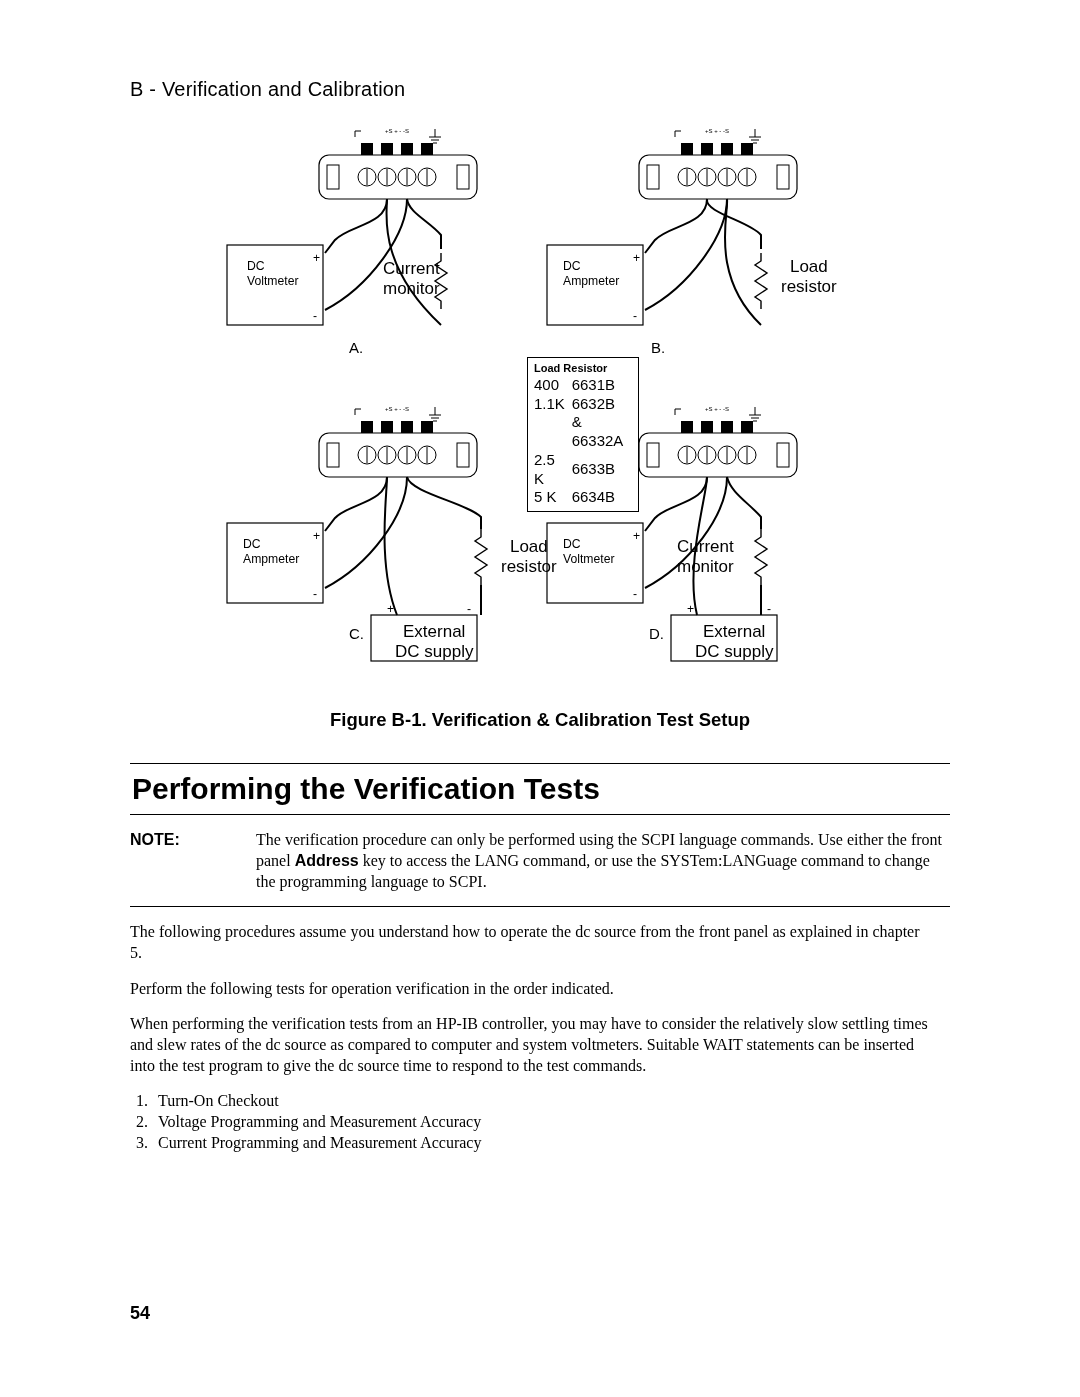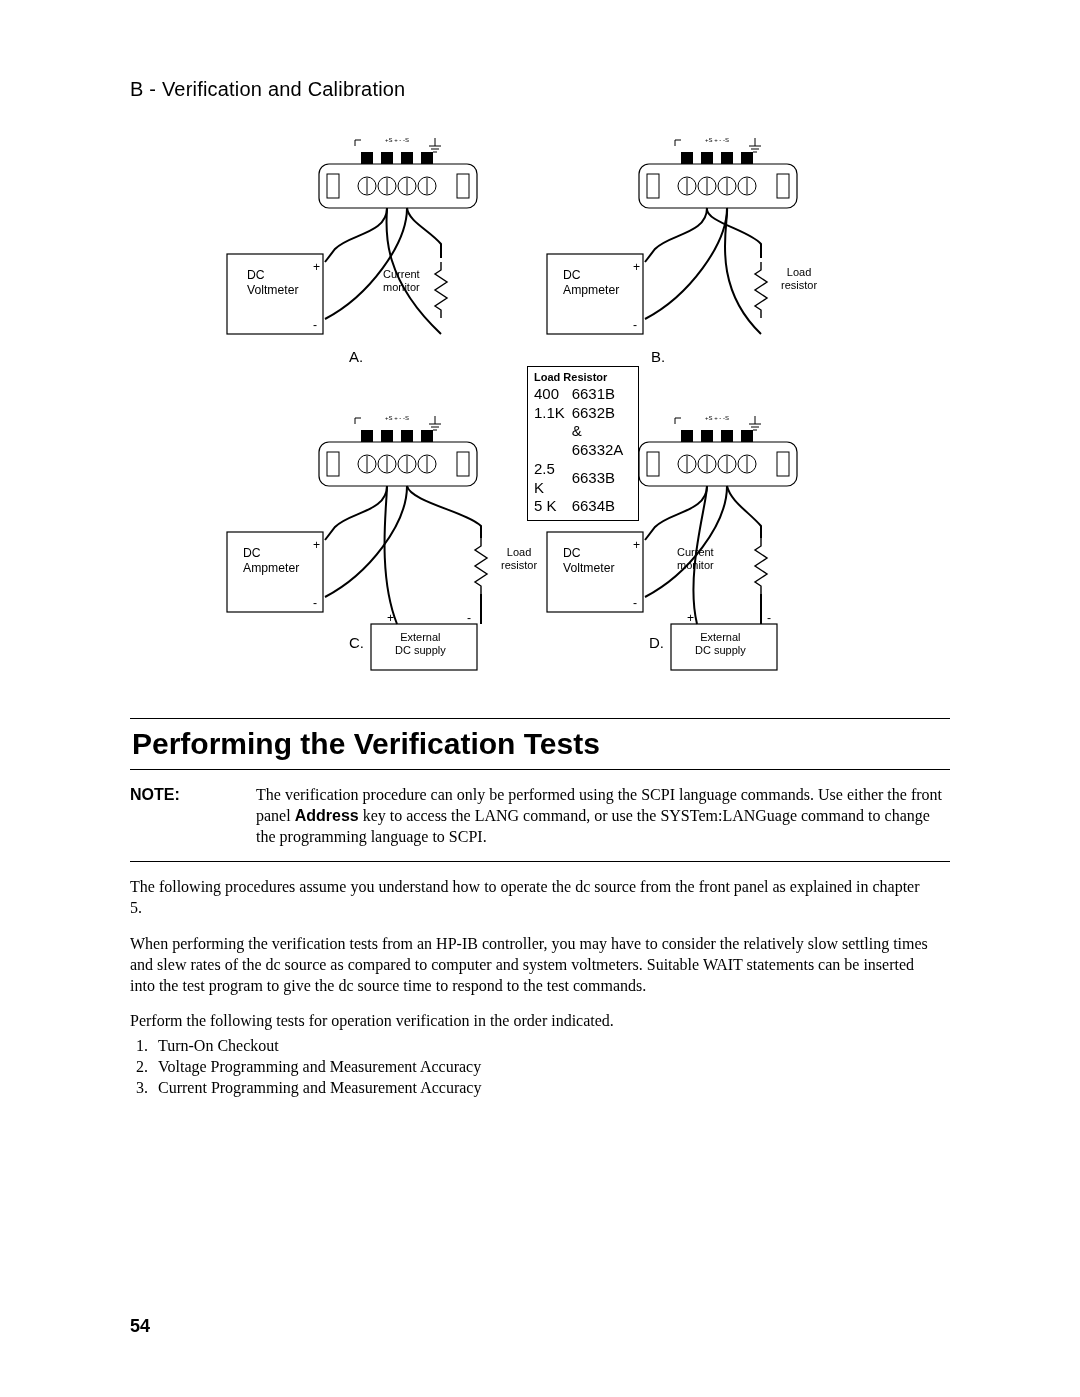--- a/index.html
+++ b/index.html
@@ -16,21 +16,21 @@
     position: relative;
     width: 1080px;
     height: 1397px;
     padding: 78px 130px 60px 130px;
     box-sizing: border-box;
   }
   .header {
     font-family: Arial, Helvetica, sans-serif;
     font-size: 20px;
     letter-spacing: 0.2px;
-    margin-bottom: 33px;
+    margin-bottom: 24px;
   }
 
   
   .figure-wrap {
     position: relative;
     width: 662px;
     height: 556px;
     margin: 0 auto 28px auto;
   }
   .figure-wrap svg { display:block; }
@@ -80,36 +80,36 @@
     padding: 0 0 0 22px;
     margin: 0 0 14px 0;
     font-size: 16px;
     line-height: 1.32;
   }
   .test-stub-list li { padding-left: 6px; margin: 0; }
 
   .page-number {
     position: absolute;
     left: 130px;
-    bottom: 60px;
+    bottom: 73px;
     font-family: Arial, Helvetica, sans-serif;
     font-weight: bold;
     font-size: 18px;
   }
 
   
   .diag-label {
     position: absolute;
     font-family: Arial, Helvetica, sans-serif;
     font-size: 12.2px;
     line-height: 1.25;
     text-align: center;
     white-space: pre;
   }
-  .diag-label.smaller { font-size: 11px; line-height: 1.2; text-align: center; }
+  .diag-label.smaller { font-size: 17px; line-height: 1.2; text-align: center; }
   .diag-sec-letter {
     position: absolute;
     font-family: Arial, Helvetica, sans-serif;
     font-size: 15px;
   }
   .lr-box {
     position: absolute;
     border: 1px solid #000;
     padding: 4px 6px 4px 6px;
     font-family: Arial, Helvetica, sans-serif;
@@ -290,36 +290,37 @@
             </tr>
         <tr>
               <td>5 K</td>
               <td>6634B</td>
             </tr>
       </tbody>
         </table>
     </div>
   </div>
 
+  <div class="fig-caption">Figure B-1. Verification &amp; Calibration Test Setup</div>
 
   <hr class="h-rule">
   <div class="section-heading">Performing the Verification Tests</div>
   <hr class="h-rule">
 
   <div class="note-block">
     <div class="note-label">NOTE:</div>
     <div class="note-text">
       <span>The verification procedure can only be performed using the SCPI language commands. Use either the front panel </span><span class="bold">Address</span><span> key to access the LANG command, or use the SYSTem:LANGuage command to change the programming language to SCPI.</span>
     </div>
   </div>
   <hr class="h-rule">
 
   <p class="body-p">The following procedures assume you understand how to operate the dc source from the front panel as explained in chapter 5.</p>
+  <p class="body-p" style="margin-bottom:4px;">Perform the following tests for operation verification in the order indicated.</p>
   <p class="body-p">When performing the verification tests from an HP-IB controller, you may have to consider the relatively slow settling times and slew rates of the dc source as compared to computer and system voltmeters. Suitable WAIT statements can be inserted into the test program to give the  dc source time to respond to the test commands.</p>
-  <p class="body-p" style="margin-bottom:4px;">Perform the following tests for operation verification in the order indicated.</p>
   <ol class="test-stub-list">
     <li>Turn-On Checkout</li>
     <li>Voltage Programming and Measurement Accuracy</li>
     <li>Current Programming and Measurement Accuracy</li>
   </ol>
 
   <div class="page-number">54</div>
 </div>
 
 </body></html>

